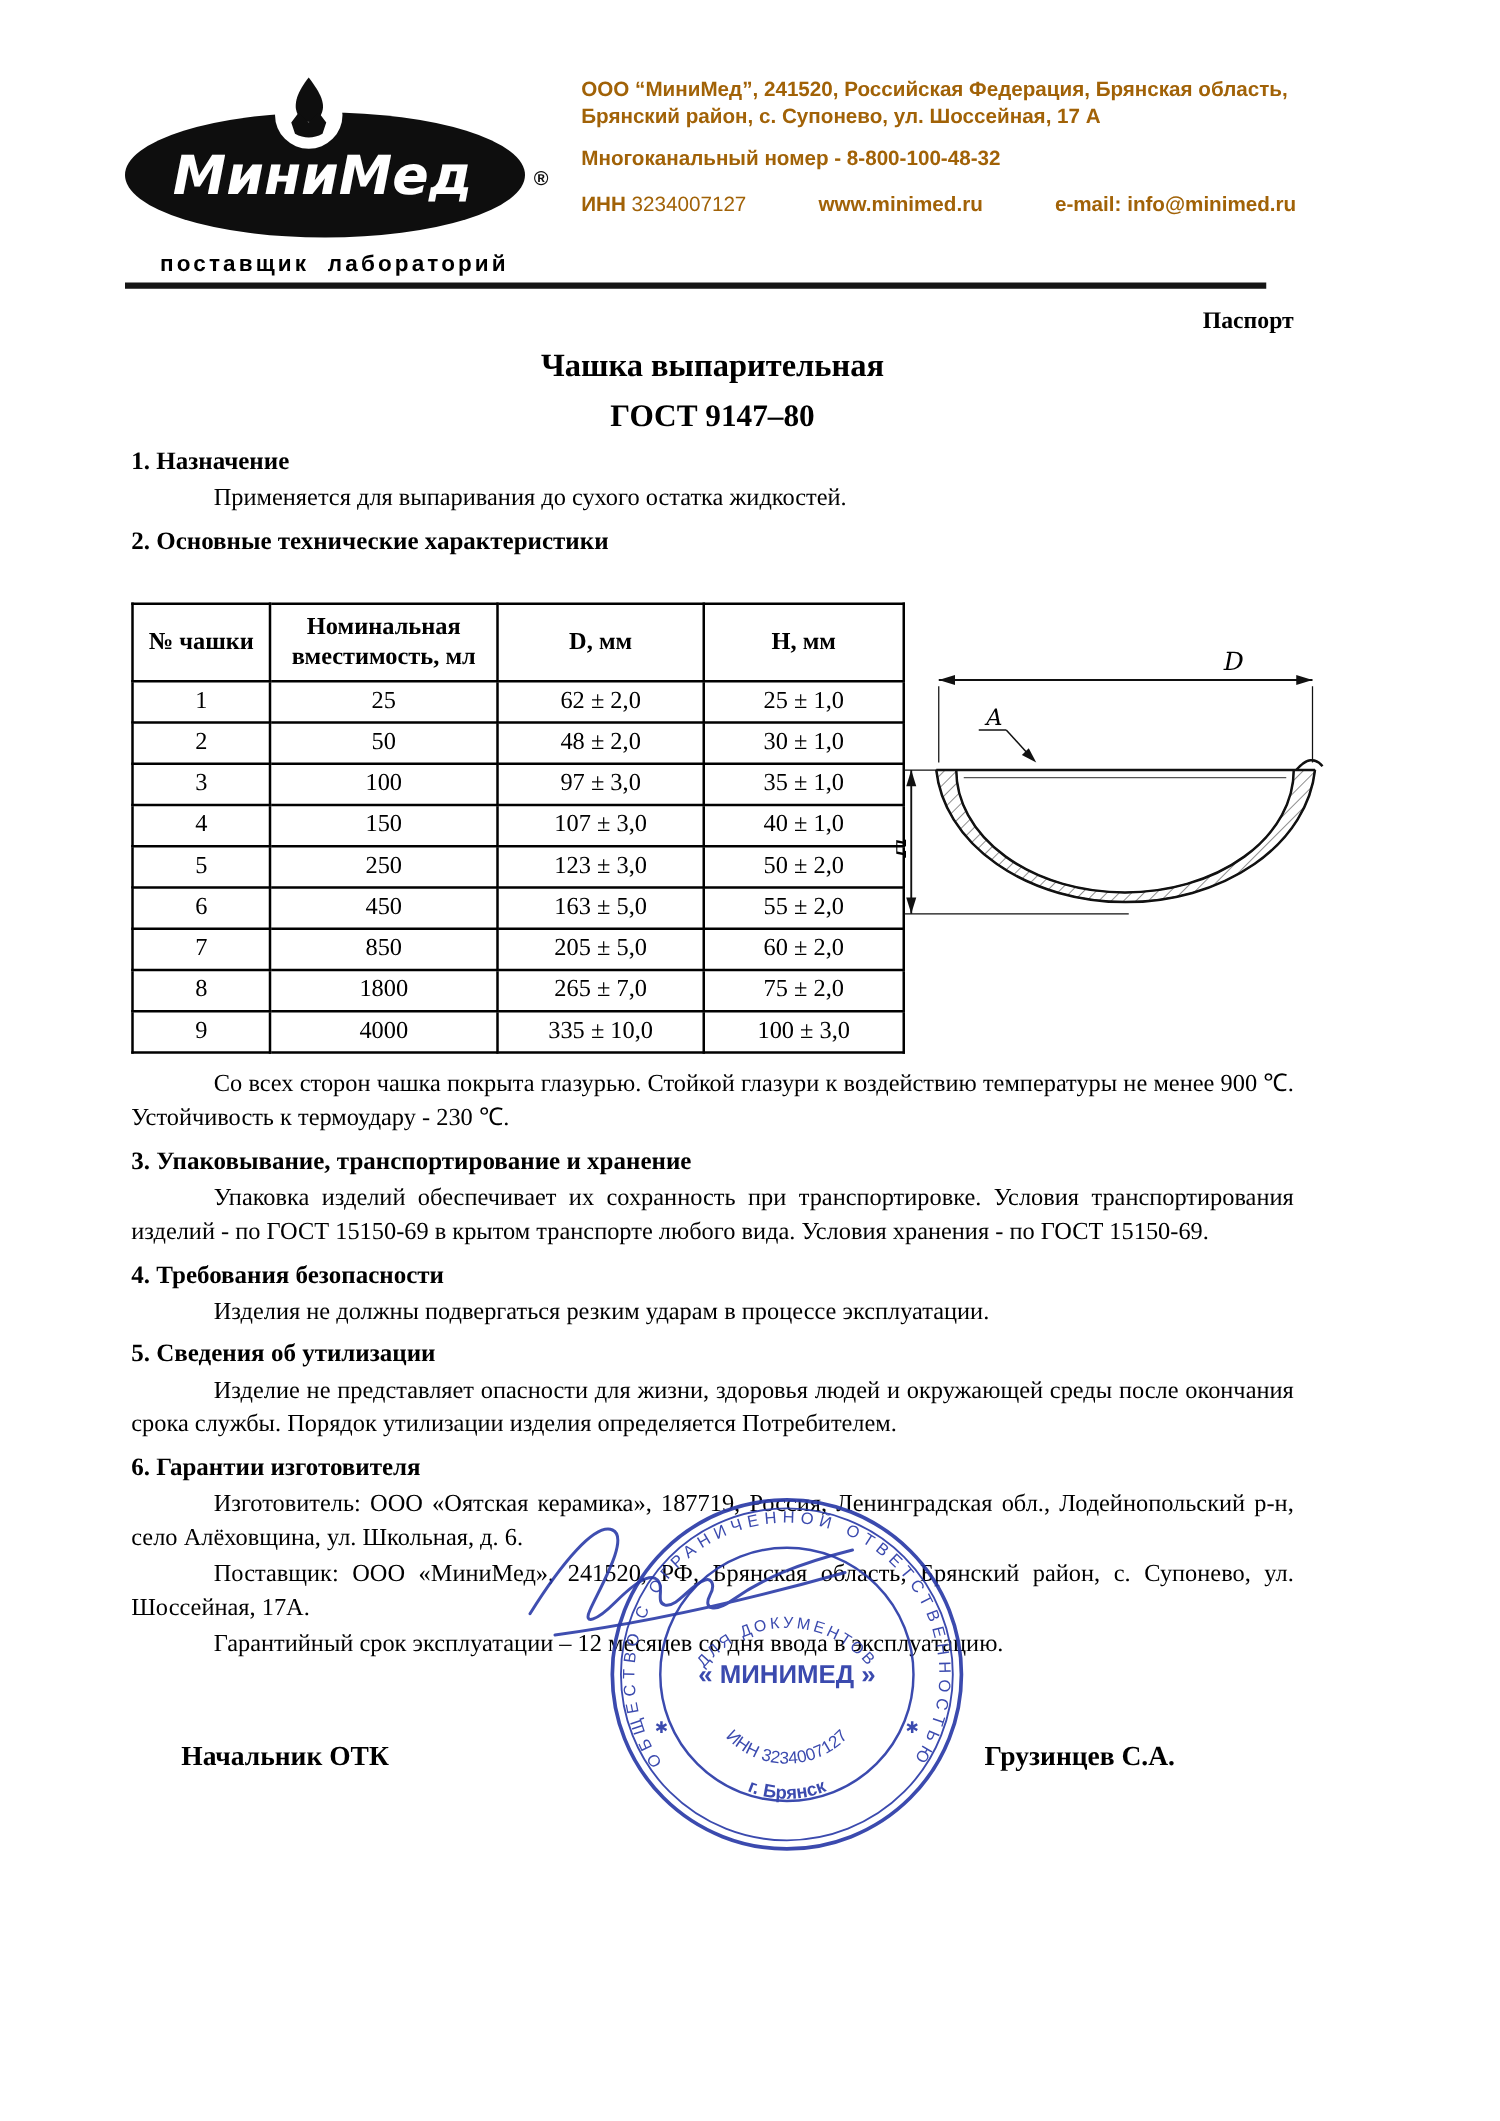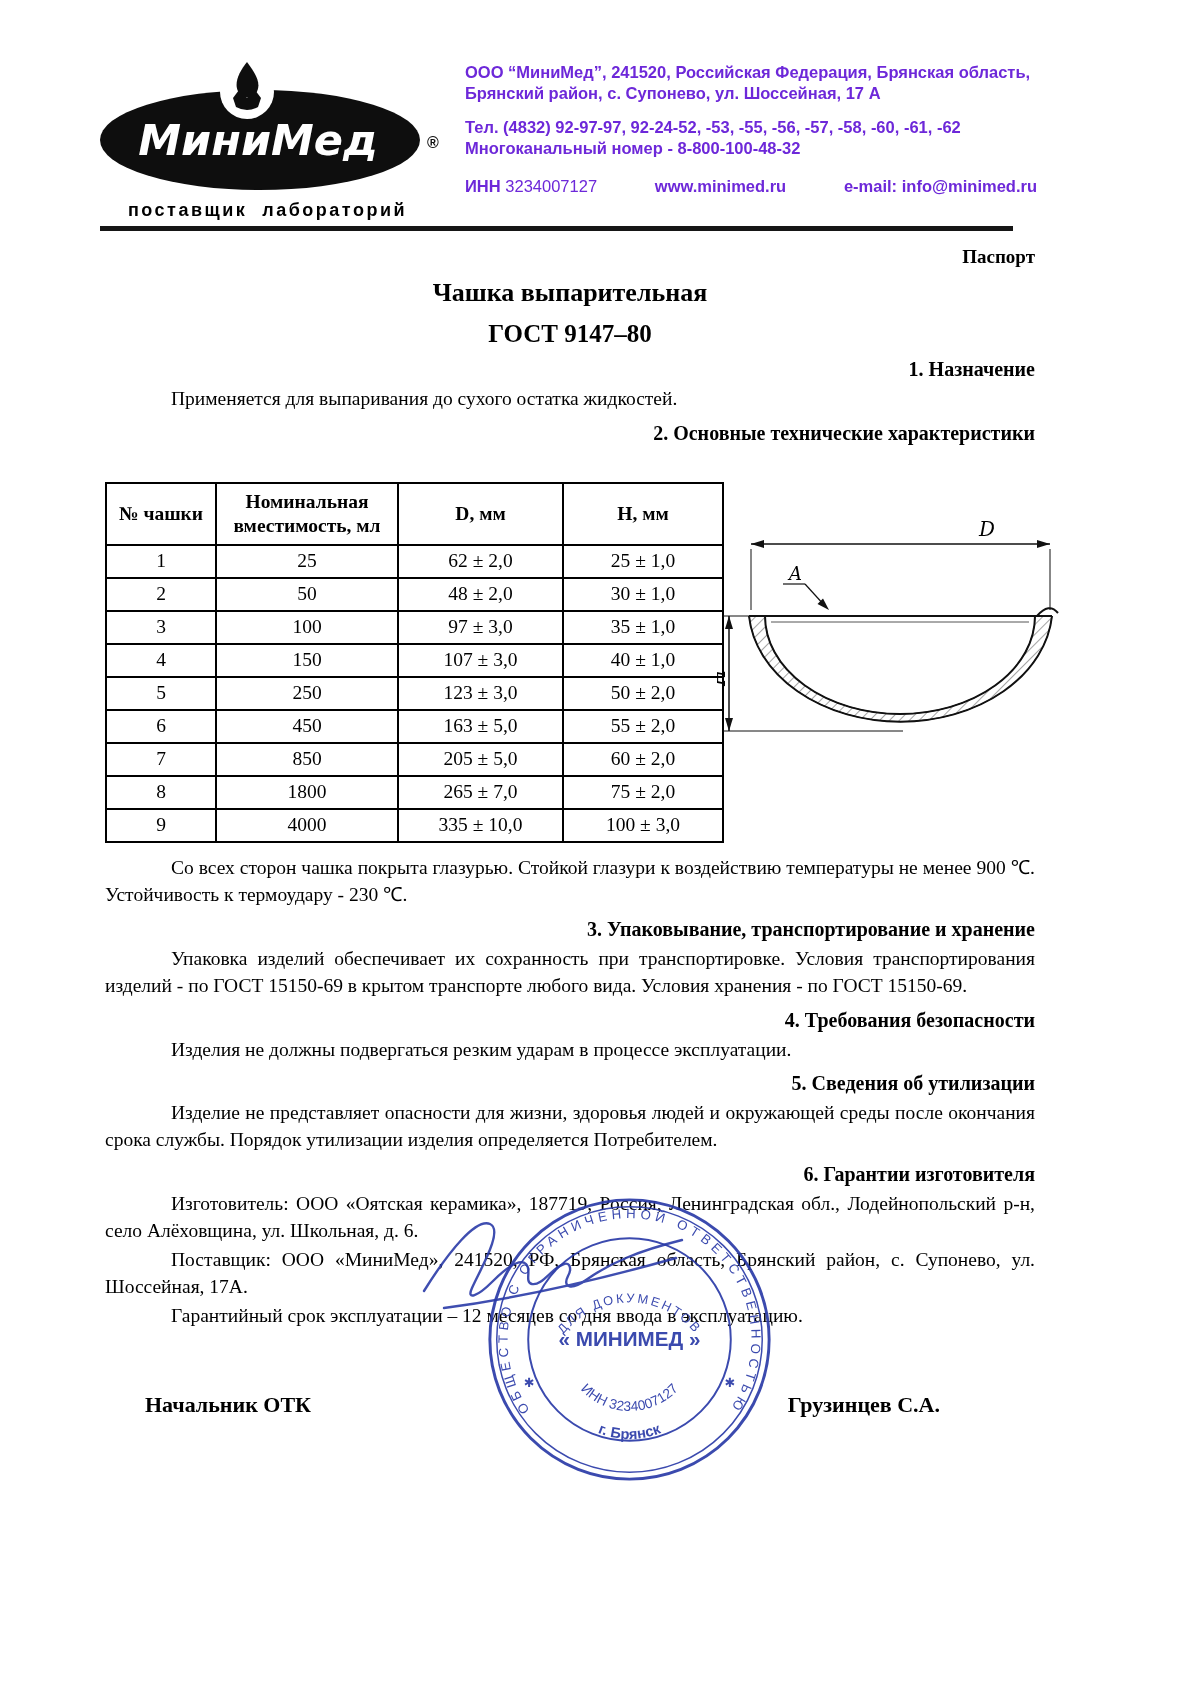--- a/index.html
+++ b/index.html
@@ -9,32 +9,32 @@
   }
   
   .logo-wrap{position:absolute;left:95px;top:58px;width:345px;}
   .logo-tagline{
     margin-top:4px;text-align:center;font-family:"Liberation Sans",sans-serif;
     font-weight:bold;font-size:18px;letter-spacing:2.5px;white-space:pre;
   }
   .hdr-info{
     position:absolute;left:465px;top:62px;width:572px;
     font-family:"Liberation Sans",sans-serif;font-weight:bold;
-    font-size:16.5px;line-height:1.3;color:#6d28d9;
+    font-size:16.5px;line-height:1.3;color:#a16207;
   }
   .hdr-block{margin-bottom:12px;}
   .inn-row{display:flex;justify-content:space-between;margin-top:16px;align-items:baseline;}
   .inn-val{font-weight:normal;}
   .rule{position:absolute;left:100px;top:226px;width:913px;height:5px;background:#161616;}
   
   .content{position:absolute;left:105px;top:246px;width:930px;}
   .t-doc{text-align:right;font-size:19px;font-weight:bold;margin:0 0 10px;}
   .t-prod{text-align:center;font-size:26px;font-weight:bold;margin:0 0 12px;}
   .t-gost{text-align:center;font-size:25px;font-weight:bold;margin:0 0 10px;}
-  .sec-h{text-align:right;font-size:20px;font-weight:bold;margin:9px 0 5px;}
+  .sec-h{text-align:left;font-size:20px;font-weight:bold;margin:9px 0 5px;}
   p.body{font-size:19.5px;margin:0 0 2px;text-indent:66px;text-align:justify;line-height:1.38;}
   
   .spec-zone{position:relative;margin:8px 0 12px;}
   table.spec{border-collapse:collapse;width:617px;table-layout:fixed;margin-top:37px;}
   table.spec th, table.spec td{
     border:2px solid #000;text-align:center;font-size:19.5px;padding:2px 4px;
   }
   table.spec th{font-weight:bold;height:56px;line-height:1.25;}
   table.spec td{height:27px;}
   .drawing{position:absolute;left:612px;top:34px;}
@@ -60,21 +60,20 @@
   </svg>
   <div class="logo-tagline">поставщик  лабораторий</div>
 </div>
 
 <div class="hdr-info">
   <div class="hdr-block">
     <div>ООО “МиниМед”, 241520, Российская Федерация, Брянская область,</div>
     <div>Брянский район, с. Супонево, ул. Шоссейная, 17 А</div>
   </div>
   <div class="hdr-block">
-    <div>Тел. (4832) 92-97-97, 92-24-52, -53, -55, -56, -57, -58, -60, -61, -62</div>
     <div>Многоканальный номер - 8-800-100-48-32</div>
   </div>
   <div class="inn-row">
     <span>
       <span>ИНН</span>
       <span class="inn-val">3234007127</span>
     </span>
     <span>www.minimed.ru</span>
     <span>
       <span>e-mail:</span>

